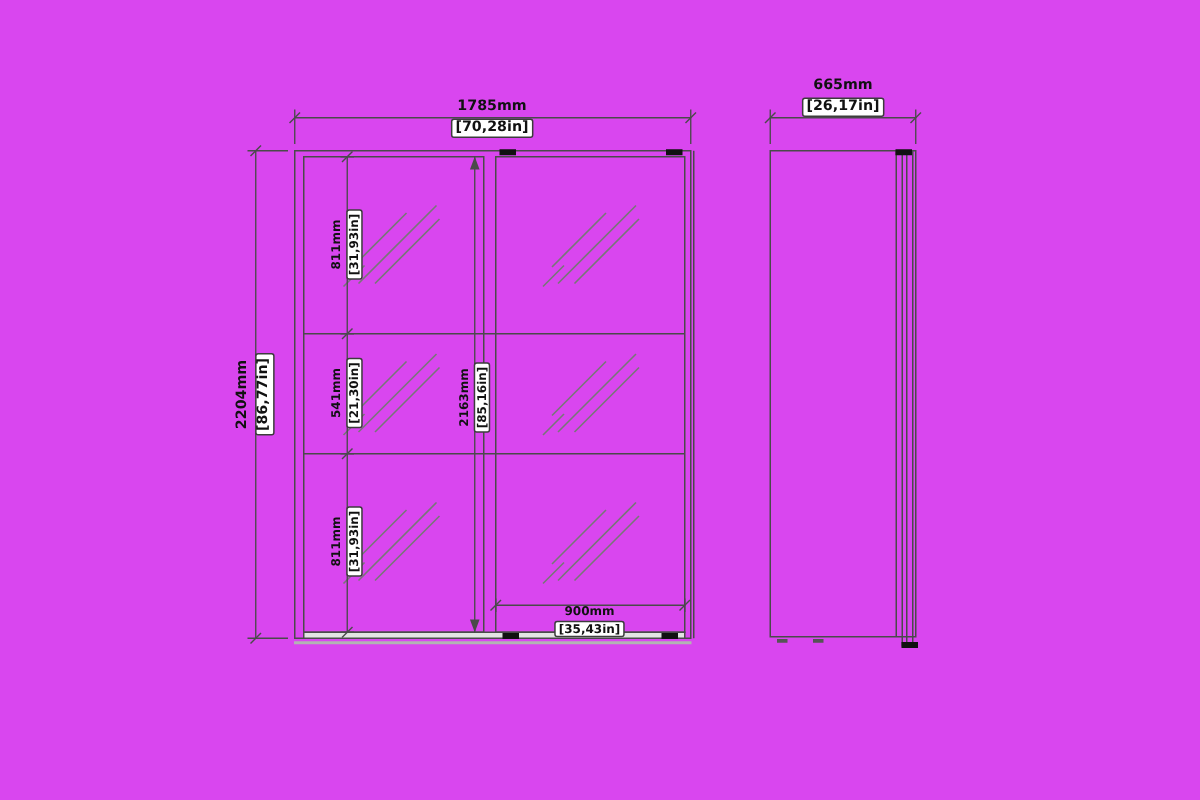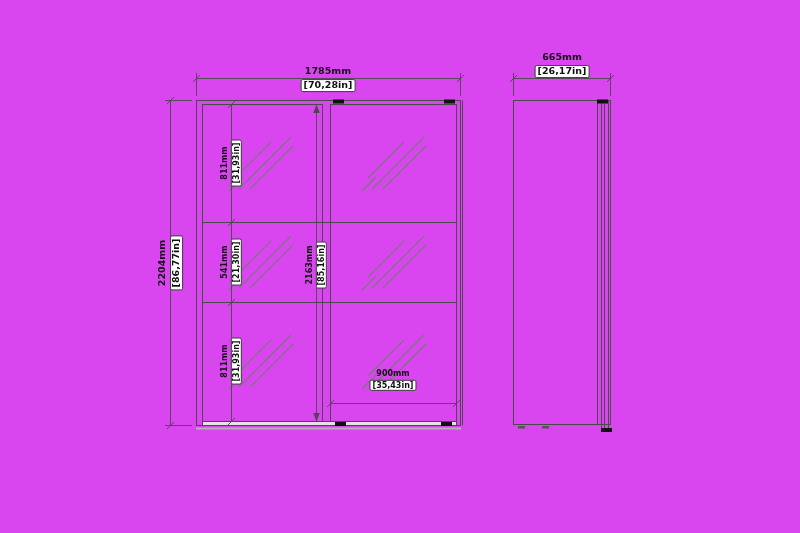--- a/index.html
+++ b/index.html
@@ -170,18 +170,18 @@
   <div class="dim-label vert sm" style="left:231px;top:361px">
     <span>811mm</span>
     <span class="in-box">[31,93in]</span>
   </div>
 
   <div class="dim-label vert sm" style="left:316px;top:265px">
     <span>2163mm</span>
     <span class="in-box">[85,16in]</span>
   </div>
 
-  <div class="dim-label sm" style="left:393px;top:380px">
+  <div class="dim-label sm" style="left:393px;top:414px">
     <span>900mm</span>
     <span class="in-box">[35,43in]</span>
   </div>
 
 </div>
 
 </body></html>

